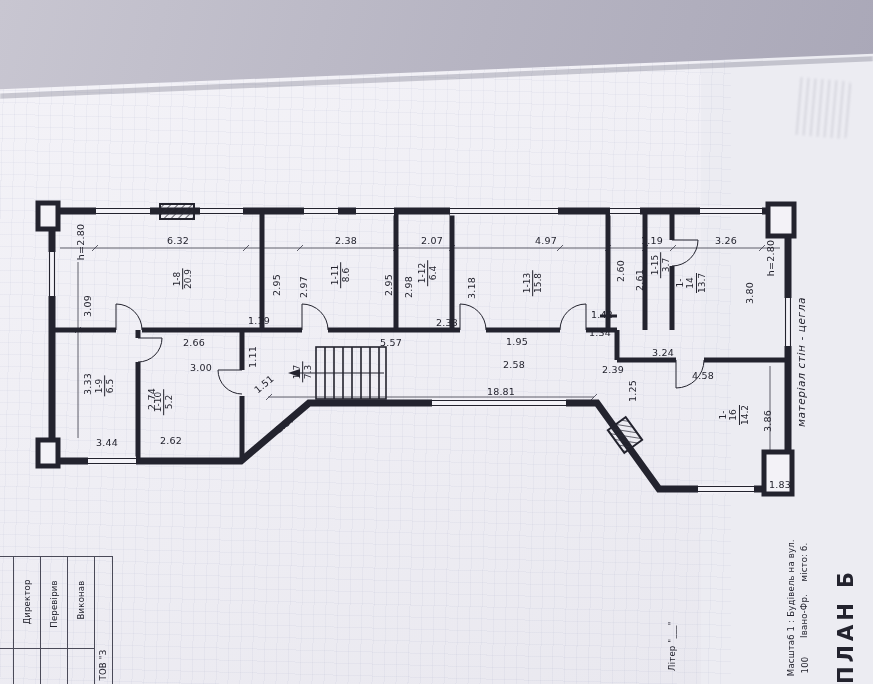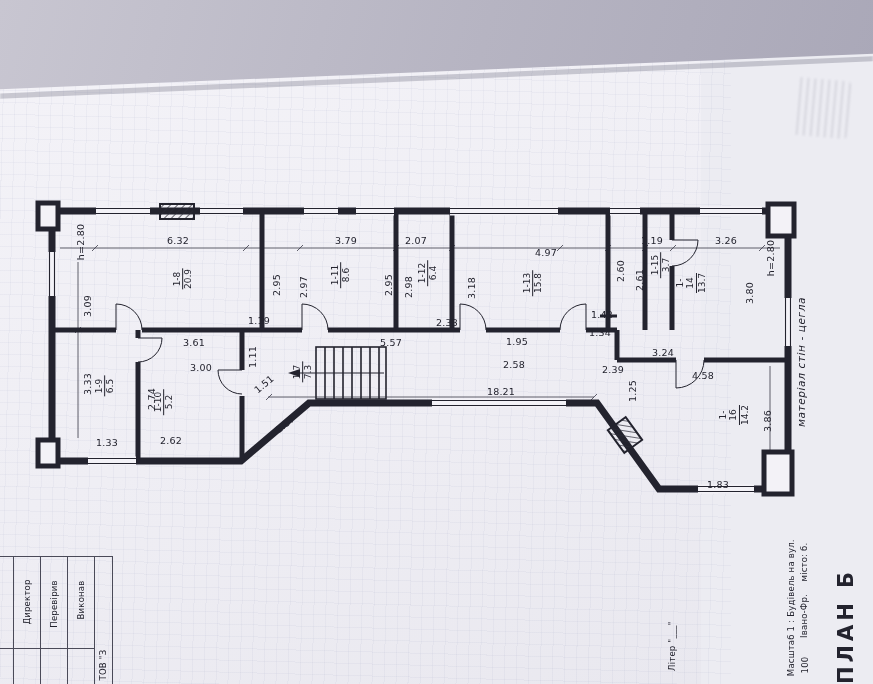--- a/index.html
+++ b/index.html
@@ -137,62 +137,62 @@
       <path d="M676 360 V388 A28 28 0 0 0 704 360"></path>
       <path d="M672 240 H698 A26 26 0 0 1 672 266"></path>
       <path d="M138 338 H162 A24 24 0 0 1 138 362"></path>
       <path d="M242 370 H218 A24 24 0 0 0 242 394"></path>
     </g>
   </svg>
 
   <div>
 
     <span class="lbl" style="left:178px;top:240px">6.32</span>
-    <span class="lbl" style="left:346px;top:240px">3.79</span>
-    <span class="lbl" style="left:416px;top:240px">2.07</span>
-    <span class="lbl" style="left:546px;top:252px">4.97</span>
+    <span class="lbl" style="left:346px;top:240px">2.38</span>
+    <span class="lbl" style="left:432px;top:240px">2.07</span>
+    <span class="lbl" style="left:546px;top:240px">4.97</span>
     <span class="lbl" style="left:652px;top:240px">1.19</span>
     <span class="lbl" style="left:726px;top:240px">3.26</span>
 
     <span class="lbl v" style="left:80px;top:242px">h=2.80</span>
     <span class="lbl v" style="left:770px;top:258px">h=2.80</span>
 
     <span class="lbl v" style="left:87px;top:306px">3.09</span>
     <span class="lbl v" style="left:87px;top:384px">3.33</span>
 
     <span class="lbl v" style="left:276px;top:285px">2.95</span>
     <span class="lbl v" style="left:303px;top:287px">2.97</span>
     <span class="lbl v" style="left:388px;top:285px">2.95</span>
     <span class="lbl v" style="left:408px;top:287px">2.98</span>
     <span class="lbl v" style="left:471px;top:288px">3.18</span>
     <span class="lbl v" style="left:620px;top:271px">2.60</span>
     <span class="lbl v" style="left:639px;top:280px">2.61</span>
     <span class="lbl v" style="left:749px;top:293px">3.80</span>
     <span class="lbl" style="left:259px;top:320px">1.19</span>
-    <span class="lbl" style="left:194px;top:342px">3.61</span>
+    <span class="lbl" style="left:194px;top:342px">2.66</span>
     <span class="lbl" style="left:201px;top:367px">3.00</span>
     <span class="lbl v" style="left:252px;top:357px">1.11</span>
     <span class="lbl" style="left:391px;top:342px">5.57</span>
     <span class="lbl" style="left:447px;top:322px">2.33</span>
     <span class="lbl" style="left:517px;top:341px">1.95</span>
     <span class="lbl" style="left:514px;top:364px">2.58</span>
     <span class="lbl" style="left:602px;top:314px">1.42</span>
     <span class="lbl" style="left:600px;top:332px">1.34</span>
     <span class="lbl" style="left:663px;top:352px">3.24</span>
     <span class="lbl" style="left:703px;top:375px">4.58</span>
-    <span class="lbl" style="left:501px;top:391px">18.21</span>
+    <span class="lbl" style="left:501px;top:391px">18.81</span>
     <span class="lbl" style="left:613px;top:369px">2.39</span>
     <span class="lbl v" style="left:632px;top:391px">1.25</span>
-    <span class="lbl" style="left:107px;top:442px">1.33</span>
+    <span class="lbl" style="left:107px;top:442px">3.44</span>
     <span class="lbl" style="left:171px;top:440px">2.62</span>
     <span class="lbl v" style="left:151px;top:399px">2.74</span>
     <span class="lbl d" style="left:264px;top:384px">1.51</span>
     <span class="lbl d" style="left:285px;top:424px">1.87</span>
     <span class="lbl v" style="left:767px;top:421px">3.86</span>
-    <span class="lbl" style="left:718px;top:484px">1.83</span>
+    <span class="lbl" style="left:780px;top:484px">1.83</span>
 
     <div class="room" style="left:183px;top:279px">
       <span class="rid">1-8</span>
       <span class="rarea">20.9</span>
     </div>
     <div class="room" style="left:341px;top:275px">
       <span class="rid">1-11</span>
       <span class="rarea">8.6</span>
     </div>
     <div class="room" style="left:428px;top:273px">

